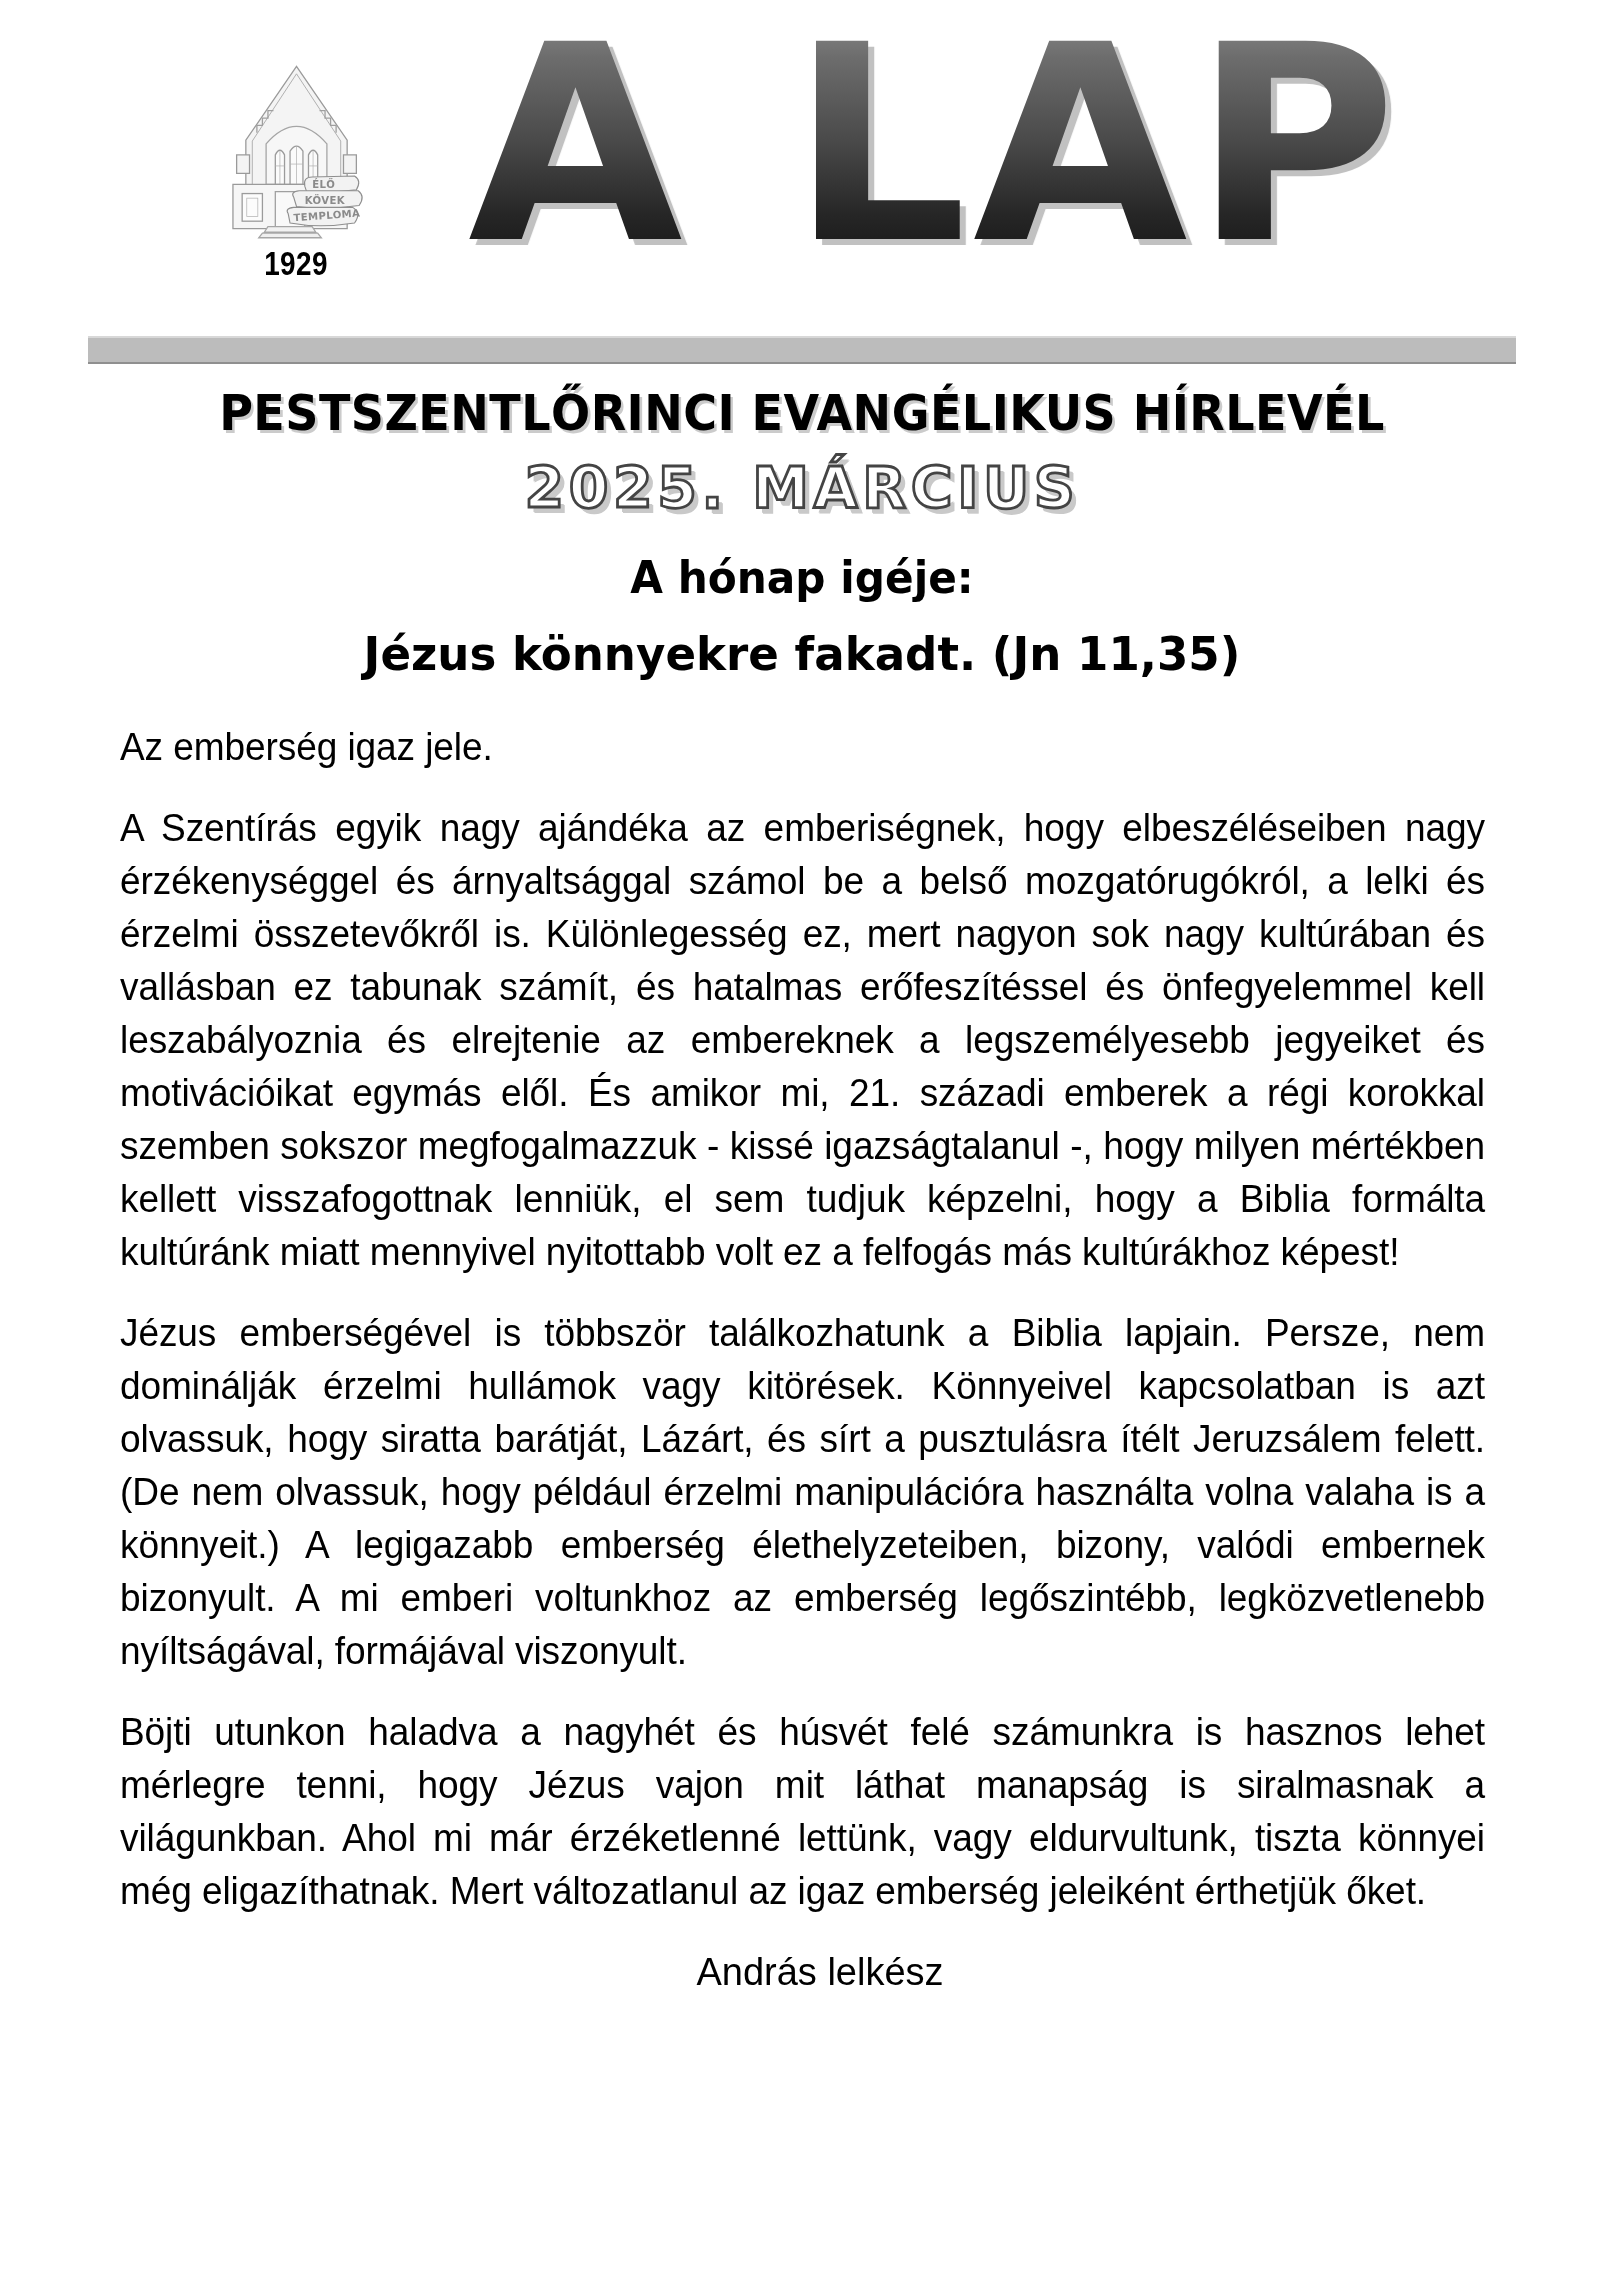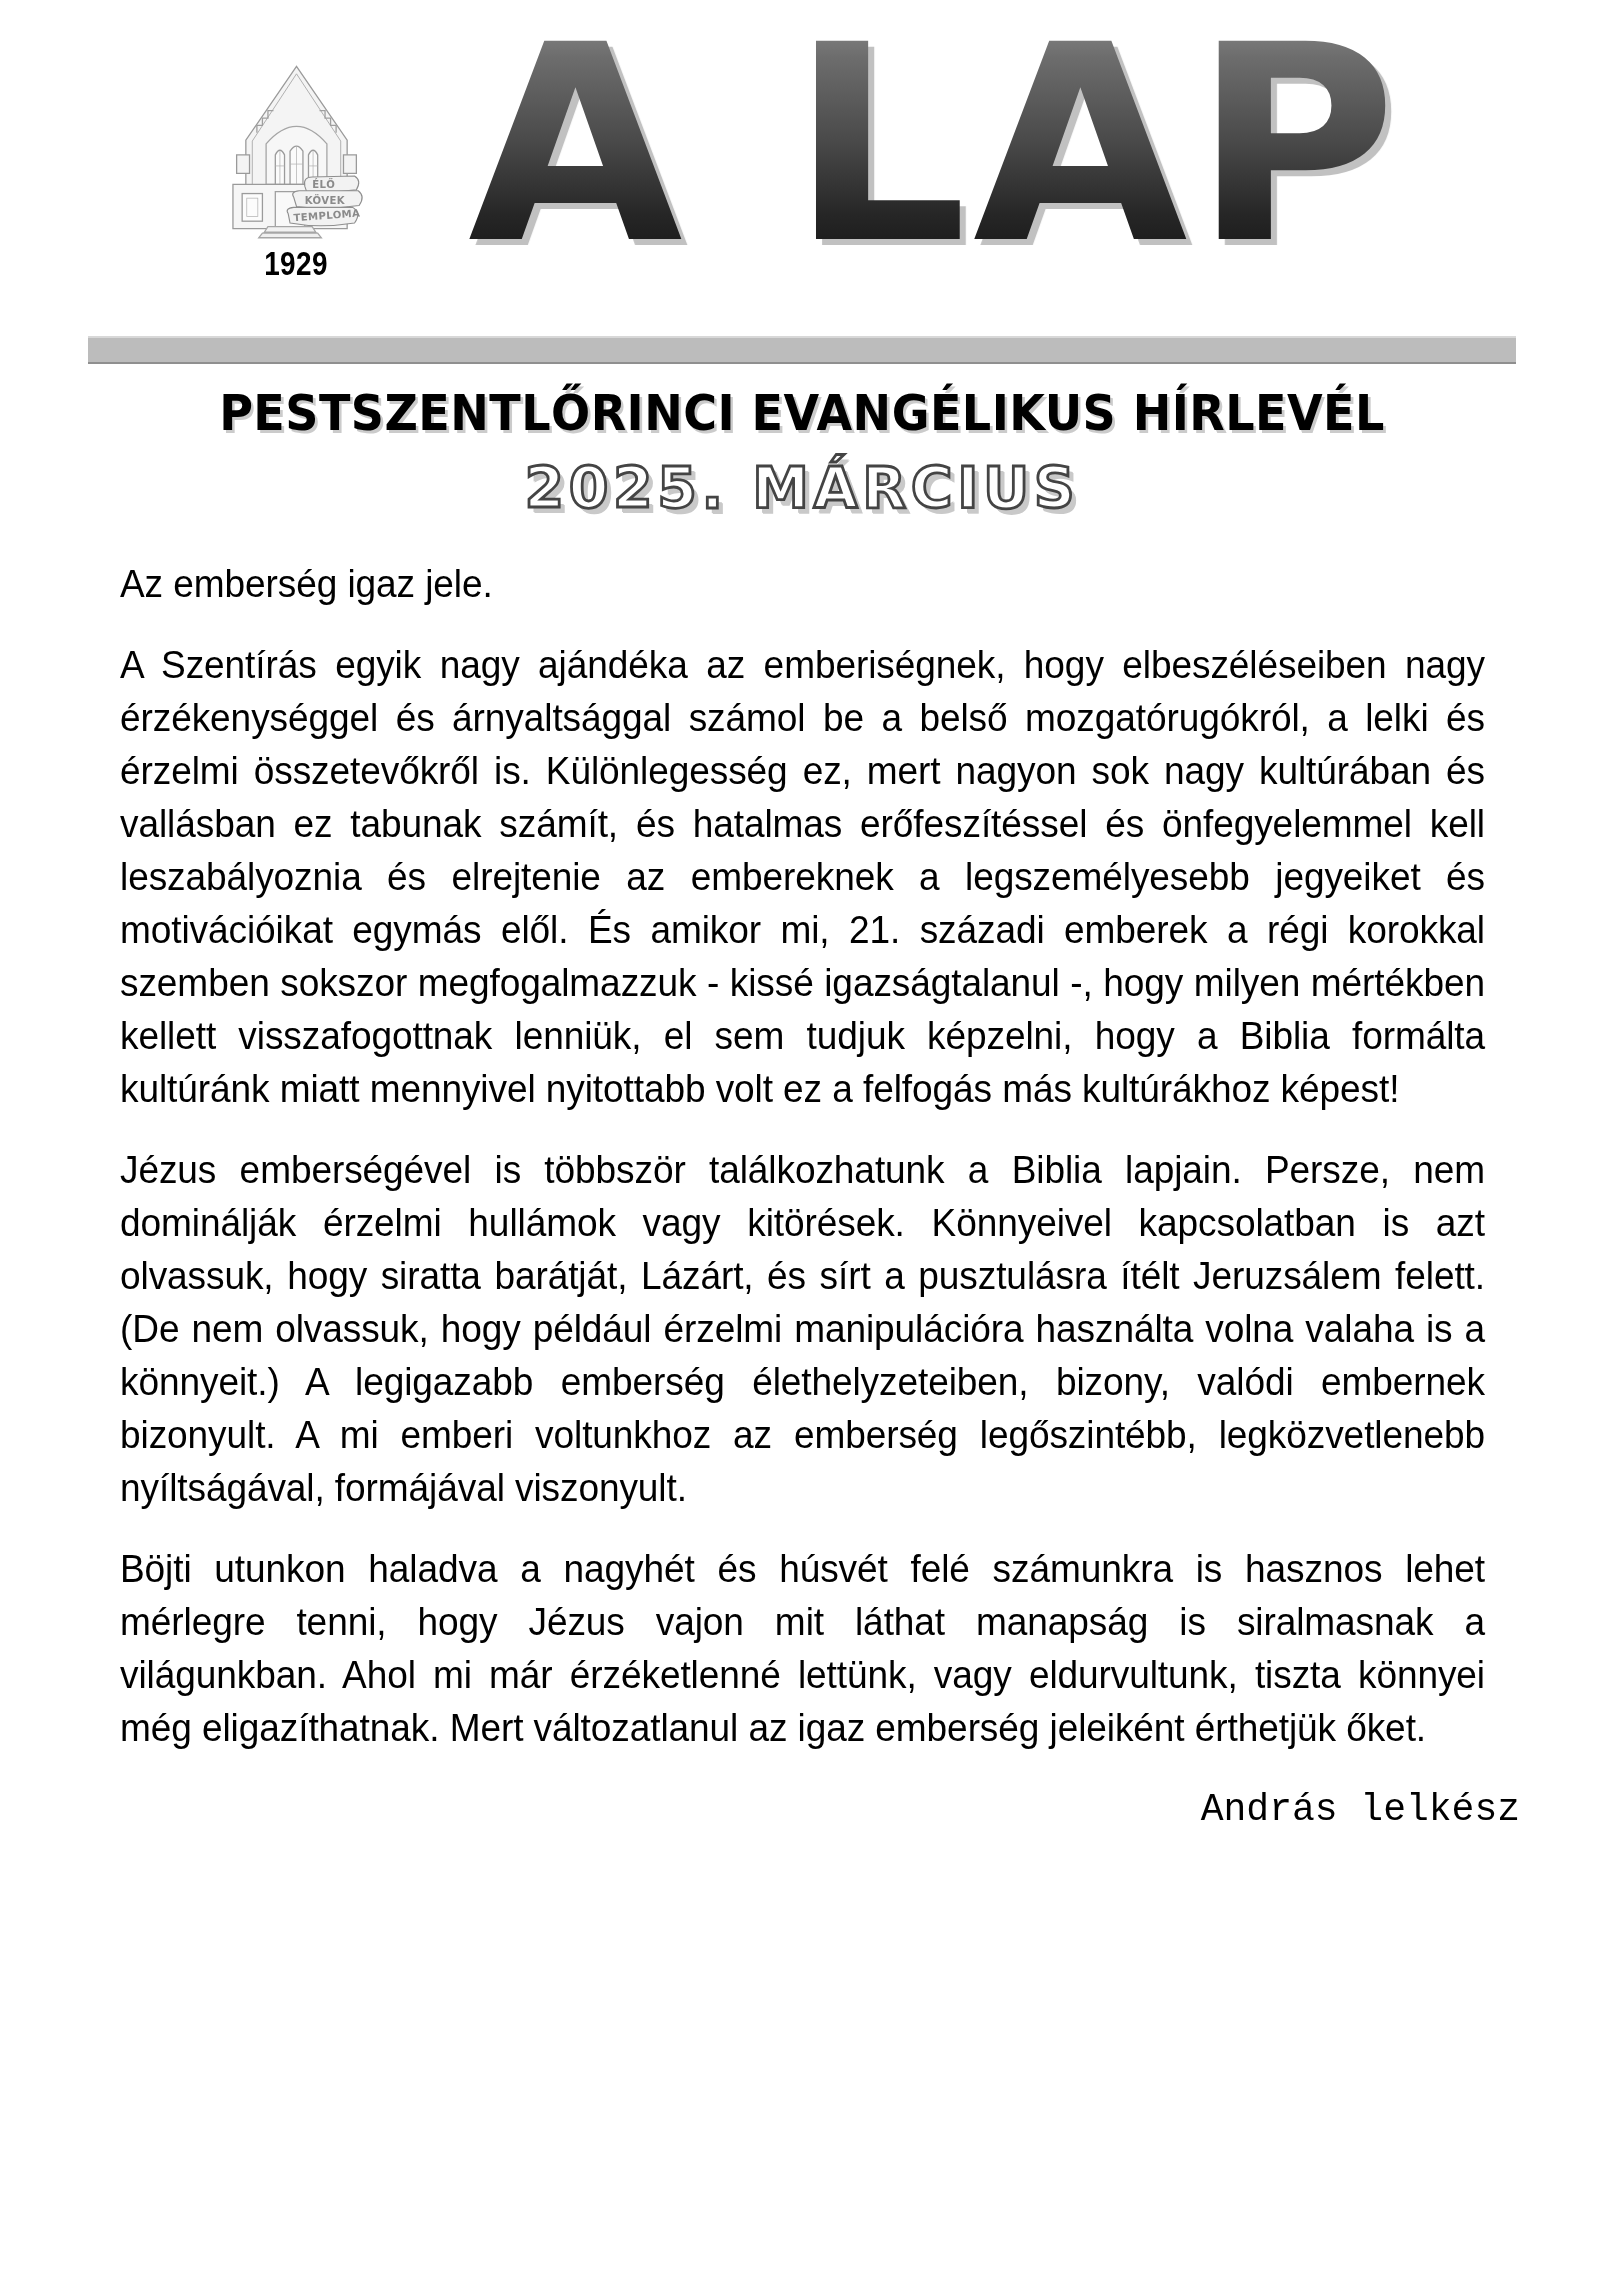--- a/index.html
+++ b/index.html
@@ -159,24 +159,24 @@
     transform-origin: left top;
     letter-spacing: -0.1px;
     hyphens: manual;
   }
 
   .para.lead {
     text-align: left;
   }
 
   .signature {
-    font-family: Liberation Mono, monospace;
+    font-family: Liberation Sans, sans-serif;
     font-size: 38px;
     line-height: 53px;
-    text-align: right;
+    text-align: center;
     margin-top: 5.5px;
   }
 </style>
 </head>
 <body>
 
 <div class="page">
 
   <div class="masthead">
 
@@ -231,20 +231,24 @@
     </div>
 
   </div>
 
   <div class="rule-bar"></div>
 
   <div class="subtitle">PESTSZENTLŐRINCI EVANGÉLIKUS HÍRLEVÉL</div>
 
   <div class="dateline">2025. MÁRCIUS</div>
 
+  <div class="verse-heads">
+    <div class="verse-head-1">A hónap igéje:</div>
+    <div class="verse-head-2">Jézus könnyekre fakadt. (Jn 11,35)</div>
+  </div>
 
   <div class="article">
     <p class="para lead">Az emberség igaz jele.</p>
     <p class="para">A Szentírás egyik nagy ajándéka az emberiségnek, hogy elbeszéléseiben nagy érzékenységgel és árnyaltsággal számol be a belső mozgatórugókról, a lelki és érzelmi összetevőkről is. Különlegesség ez, mert nagyon sok nagy kultúrában és vallásban ez tabunak számít, és hatalmas erőfeszítéssel és önfegyelemmel kell leszabályoznia és elrejtenie az embereknek a legszemélyesebb jegyeiket és motivációikat egymás elől. És amikor mi, 21. századi emberek a régi korokkal szemben sokszor megfogalmazzuk - kissé igazságtalanul -, hogy milyen mértékben kellett visszafogottnak lenniük, el sem tudjuk képzelni, hogy a Biblia formálta kultúránk miatt mennyivel nyitottabb volt ez a felfogás más kultúrákhoz képest!</p>
     <p class="para">Jézus emberségével is többször találkozhatunk a Biblia lapjain. Persze, nem dominálják érzelmi hullámok vagy kitörések. Könnyeivel kapcsolatban is azt olvassuk, hogy siratta barátját, Lázárt, és sírt a pusztulásra ítélt Jeruzsálem felett. (De nem olvassuk, hogy például érzelmi manipulációra használta volna valaha is a könnyeit.) A legigazabb emberség élethelyzeteiben, bizony, valódi embernek bizonyult. A mi emberi voltunkhoz az emberség legőszintébb, legközvetlenebb nyíltságával, formájával viszonyult.</p>
     <p class="para">Böjti utunkon haladva a nagyhét és húsvét felé számunkra is hasznos lehet mérlegre tenni, hogy Jézus vajon mit láthat manapság is siralmasnak a világunkban. Ahol mi már érzéketlenné lettünk, vagy eldurvultunk, tiszta könnyei még eligazíthatnak. Mert változatlanul az igaz emberség jeleiként érthetjük őket.</p>
     <div class="signature">András lelkész</div>
   </div>
 
 </div>

